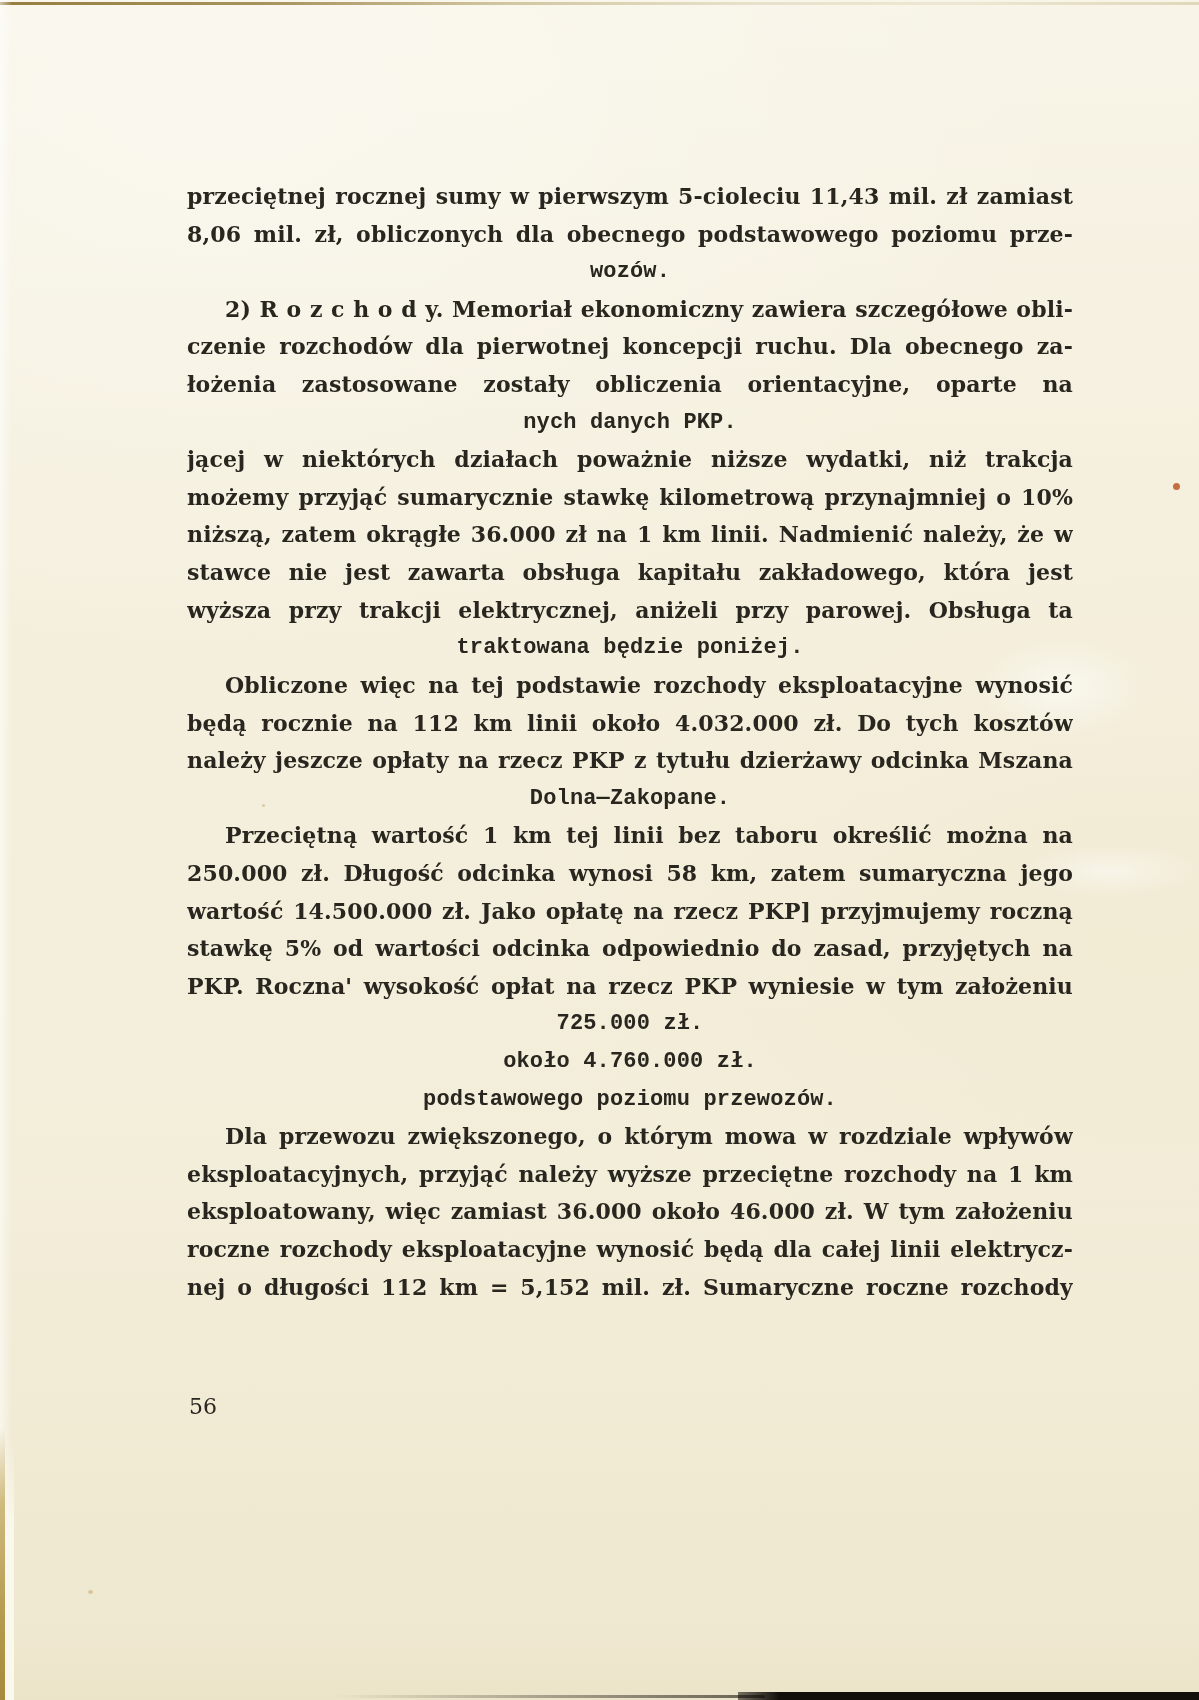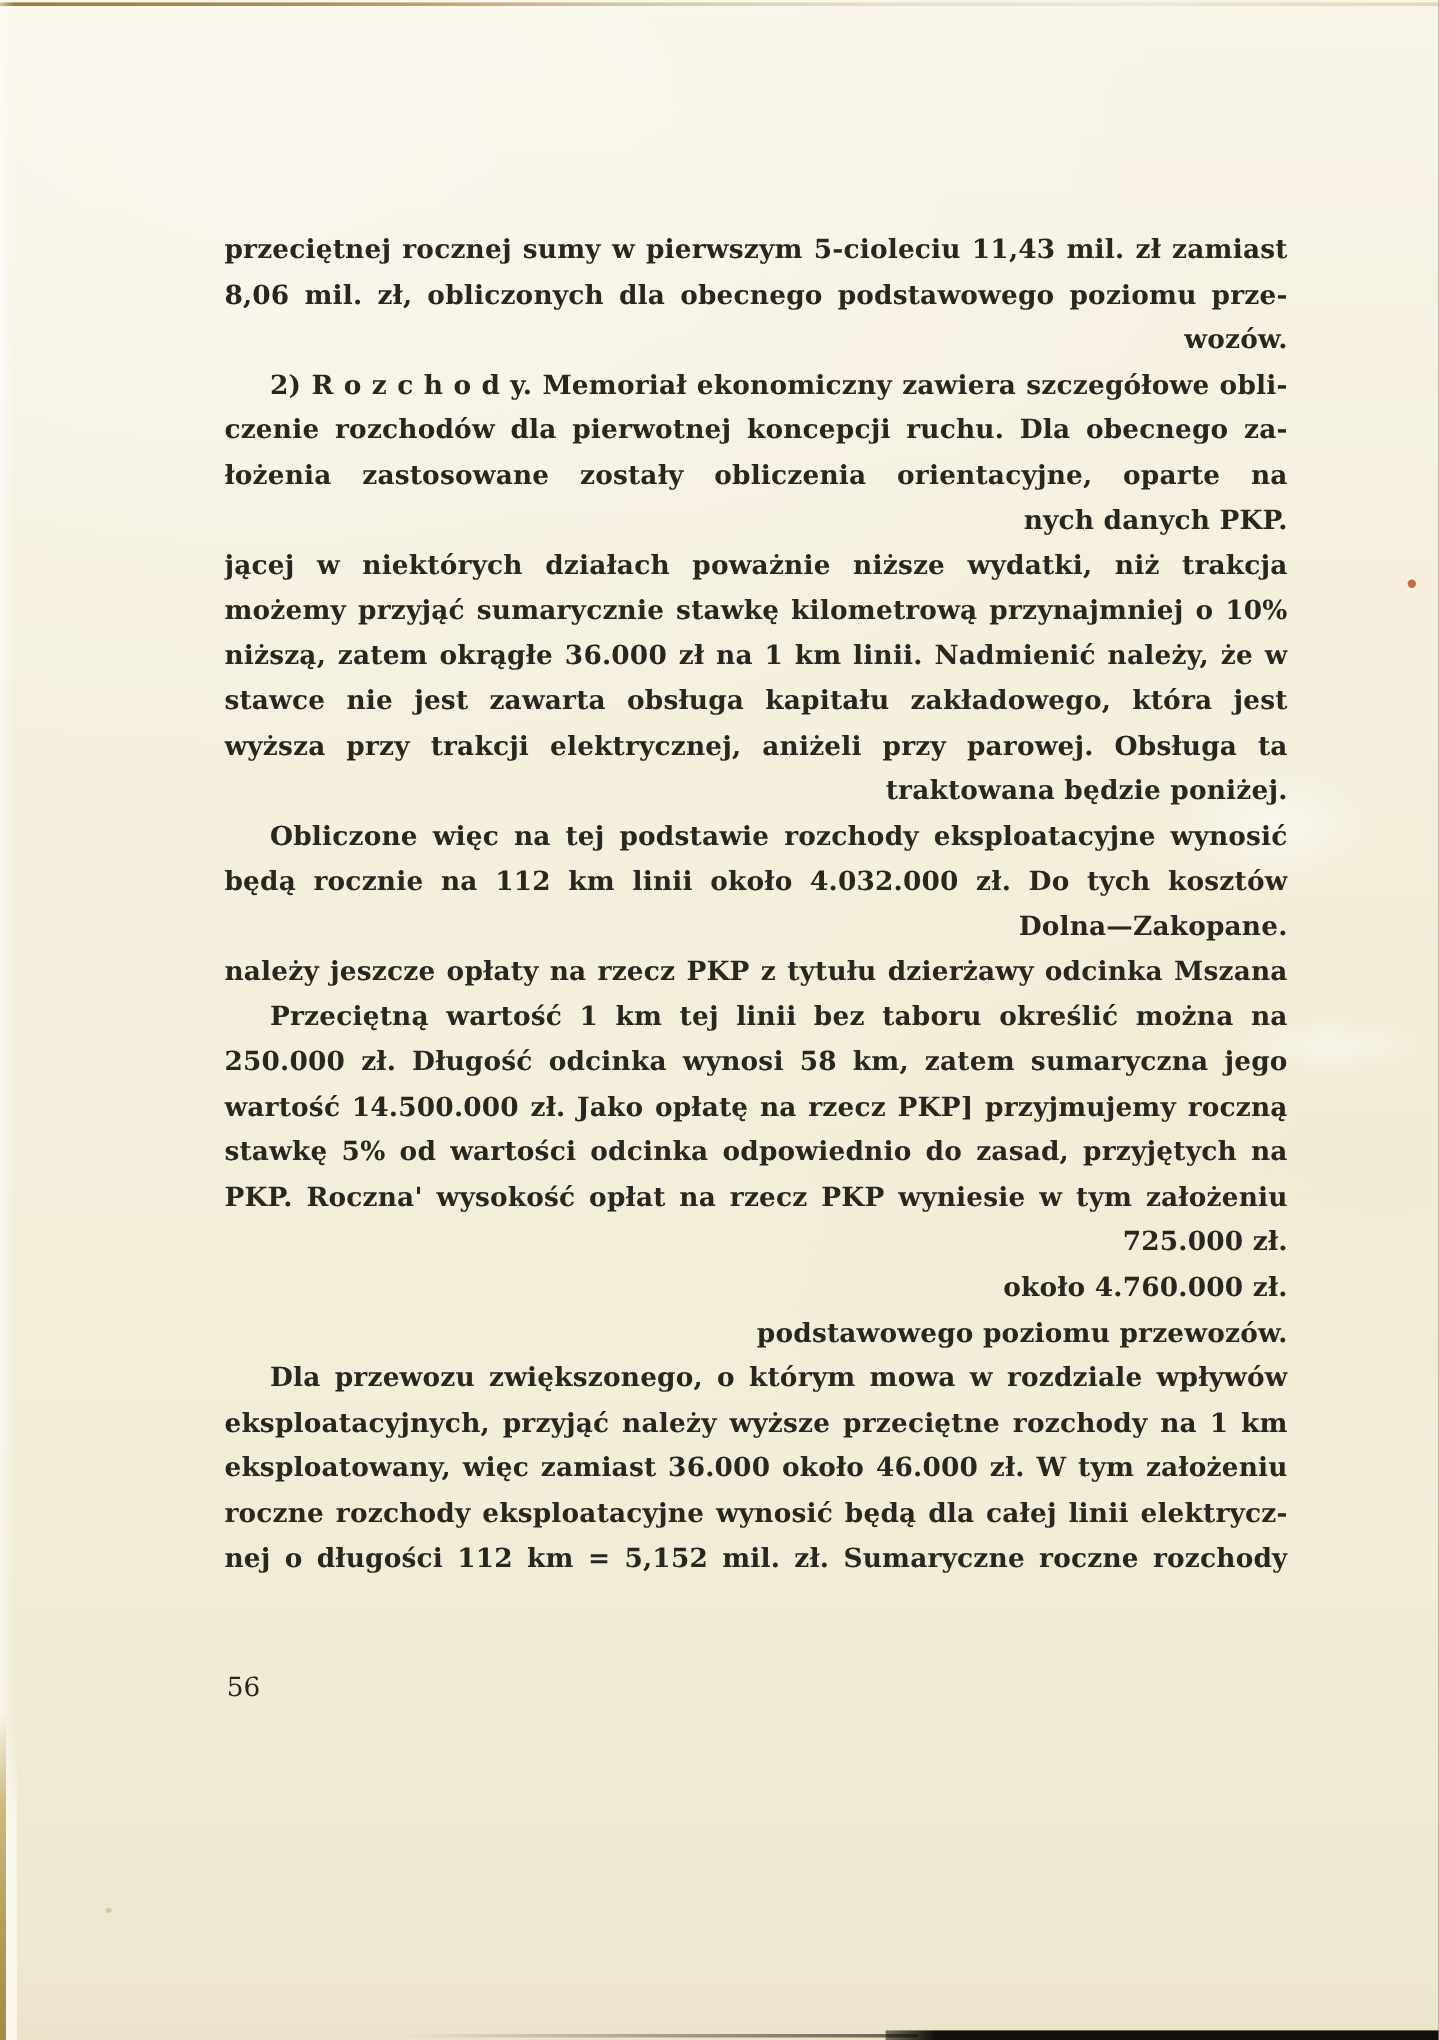--- a/index.html
+++ b/index.html
@@ -59,36 +59,36 @@
   .smudge-2 {
     left: 1020px; top: 845px; width: 180px; height: 52px;
     background: radial-gradient(closest-side, rgba(255,255,255,0.45), rgba(255,255,255,0));
   }
   .speck { position: absolute; border-radius: 50%; background: #b98f4e; opacity: 0.4; }
   .speck-1 { left: 88px; top: 1590px; width: 5px; height: 4px; }
   .speck-2 { left: 262px; top: 804px; width: 3px; height: 3px; }
 
   
   .textblock {
-    position: absolute; left: 187px; top: 190px; width: 886px;
+    position: absolute; left: 187px; top: 178px; width: 886px;
     color: #28261f;
     font-family: "DejaVu Serif", serif;
     font-size: 22px;
     font-weight: 700;
     letter-spacing: 0.15px;
     line-height: 37.62px;
   }
   .line {
     height: 37.62px;
     overflow: hidden;
     text-align: justify;
     white-space: normal;
   }
   .line::after { content: ""; display: inline-block; width: 100%; height: 0; }
-  .line.end { text-align: right; }
+  .line.end { text-align: center; font-family: Liberation Mono, monospace; }
   .line.end::after { content: none; }
   .line.ind { text-indent: 38px; }
 
   .page-number {
     position: absolute; left: 189px; top: 1388px;
     color: #28261f;
     font-family: "DejaVu Serif", serif;
     font-size: 22px;
     font-weight: 400;
     line-height: 38px;
@@ -120,22 +120,22 @@
     <div class="line">łożenia zastosowane zostały obliczenia orientacyjne, oparte na przecięt-</div>
     <div class="line end">nych danych PKP.</div>
     <div class="line">jącej w niektórych działach poważnie niższe wydatki, niż trakcja parowa,</div>
     <div class="line">możemy przyjąć sumarycznie stawkę kilometrową przynajmniej o 10%</div>
     <div class="line">niższą, zatem okrągłe 36.000 zł na 1 km linii. Nadmienić należy, że w tej</div>
     <div class="line">stawce nie jest zawarta obsługa kapitału zakładowego, która jest</div>
     <div class="line">wyższa przy trakcji elektrycznej, aniżeli przy parowej. Obsługa ta</div>
     <div class="line end">traktowana będzie poniżej.</div>
     <div class="line ind">Obliczone więc na tej podstawie rozchody eksploatacyjne wynosić</div>
     <div class="line">będą rocznie na 112 km linii około 4.032.000 zł. Do tych kosztów doliczyć</div>
+    <div class="line">należy jeszcze opłaty na rzecz PKP z tytułu dzierżawy odcinka Mszana</div>
     <div class="line end">Dolna—Zakopane.</div>
-    <div class="line">należy jeszcze opłaty na rzecz PKP z tytułu dzierżawy odcinka Mszana</div>
     <div class="line ind">Przeciętną wartość 1 km tej linii bez taboru określić można na</div>
     <div class="line">250.000 zł. Długość odcinka wynosi 58 km, zatem sumaryczna jego</div>
     <div class="line">wartość 14.500.000 zł. Jako opłatę na rzecz PKP] przyjmujemy roczną</div>
     <div class="line">stawkę 5% od wartości odcinka odpowiednio do zasad, przyjętych na</div>
     <div class="line">PKP. Roczna' wysokość opłat na rzecz PKP wyniesie w tym założeniu</div>
     <div class="line end">725.000 zł.</div>
     <div class="line end">około 4.760.000 zł.</div>
     <div class="line end">podstawowego poziomu przewozów.</div>
     <div class="line ind">Dla przewozu zwiększonego, o którym mowa w rozdziale wpływów</div>
     <div class="line">eksploatacyjnych, przyjąć należy wyższe przeciętne rozchody na 1 km</div>

